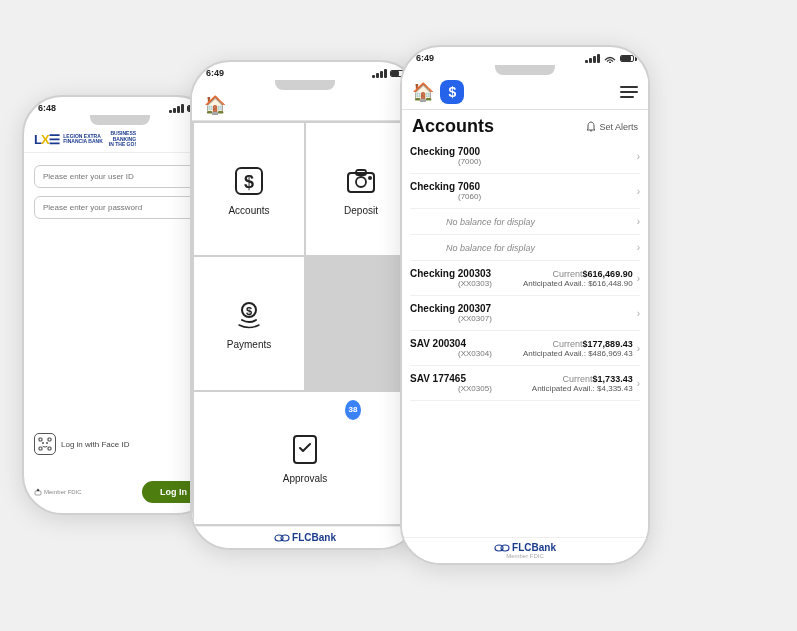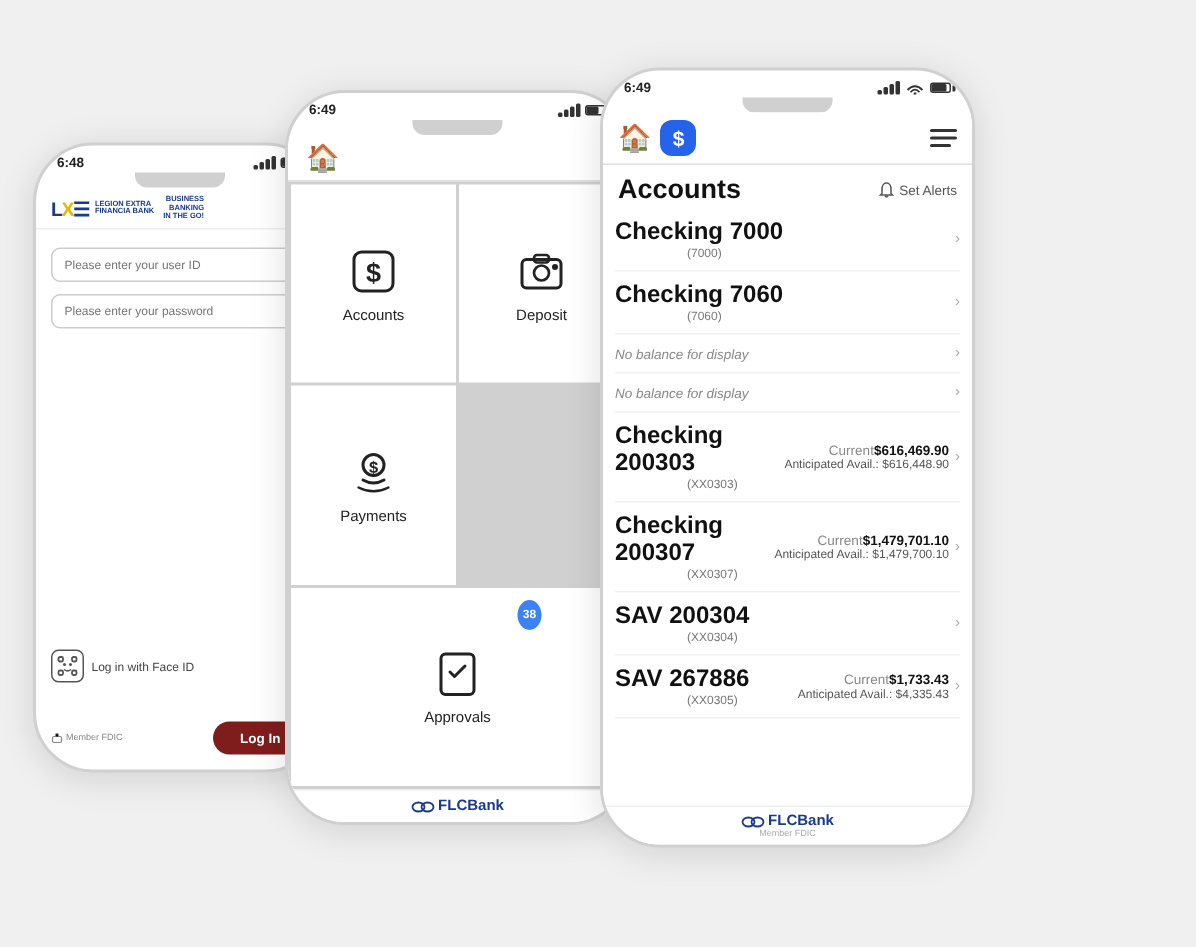--- a/index.html
+++ b/index.html
@@ -202,21 +202,21 @@
       justify-content: space-between;
     }
     .fdic-text {
       font-size: 6px;
       color: #888;
       display: flex;
       align-items: center;
       gap: 2px;
     }
     .login-btn {
-      background: #7f1d1d;
+      background: #4d7c0f;
       color: #fff;
       border: none;
       border-radius: 20px;
       padding: 6px 18px;
       font-size: 9px;
       font-weight: 600;
       cursor: pointer;
     }
 
     
@@ -381,21 +381,21 @@
     }
     .account-row {
       display: flex;
       align-items: center;
       justify-content: space-between;
       padding: 7px 0;
       border-bottom: 1px solid #f0f0f0;
       cursor: pointer;
     }
     .account-name {
-      font-size: 16px;
+      font-size: 10px;
       font-weight: 700;
       color: #111;
     }
     .account-sub {
       font-size: 8px;
       color: #777;
       padding-left: 48px;
     }
     .account-balance {
       text-align: right;
@@ -407,20 +407,21 @@
       color: #111;
     }
     .balance-avail {
       font-size: 8px;
       color: #555;
     }
     .balance-na {
       font-size: 9px;
       color: #888;
       font-style: italic;
+      margin-left: 36px;
     }
     .chevron {
       color: #aaa;
       font-size: 10px;
       margin-left: 4px;
     }
     .account-row-content {
       flex: 1;
     }
     .accounts-footer {
@@ -673,38 +674,38 @@
             <div class="balance-avail">Anticipated Avail.: $616,448.90</div>
           </div>
           <span class="chevron">›</span>
         </div>
 
         <div class="account-row">
           <div class="account-row-content">
             <div class="account-name">Checking 200307</div>
             <div class="account-sub">(XX0307)</div>
           </div>
-          <div class="account-balance">
-            <div class="balance-current"><span style="color:#888;font-weight:400">Current</span>$1,479,701.10</div>
-            <div class="balance-avail">Anticipated Avail.: $1,479,700.10</div>
-          </div>
           <span class="chevron">›</span>
         </div>
 
         <div class="account-row">
           <div class="account-row-content">
             <div class="account-name">SAV 200304</div>
             <div class="account-sub">(XX0304)</div>
           </div>
+          <div class="account-balance">
+            <div class="balance-current"><span style="color:#888;font-weight:400">Current</span>$177,889.43</div>
+            <div class="balance-avail">Anticipated Avail.: $486,969.43</div>
+          </div>
           <span class="chevron">›</span>
         </div>
 
         <div class="account-row">
           <div class="account-row-content">
-            <div class="account-name">SAV 267886</div>
+            <div class="account-name">SAV 177465</div>
             <div class="account-sub">(XX0305)</div>
           </div>
           <div class="account-balance">
             <div class="balance-current"><span style="color:#888;font-weight:400">Current</span>$1,733.43</div>
             <div class="balance-avail">Anticipated Avail.: $4,335.43</div>
           </div>
           <span class="chevron">›</span>
         </div>
 
       </div>

